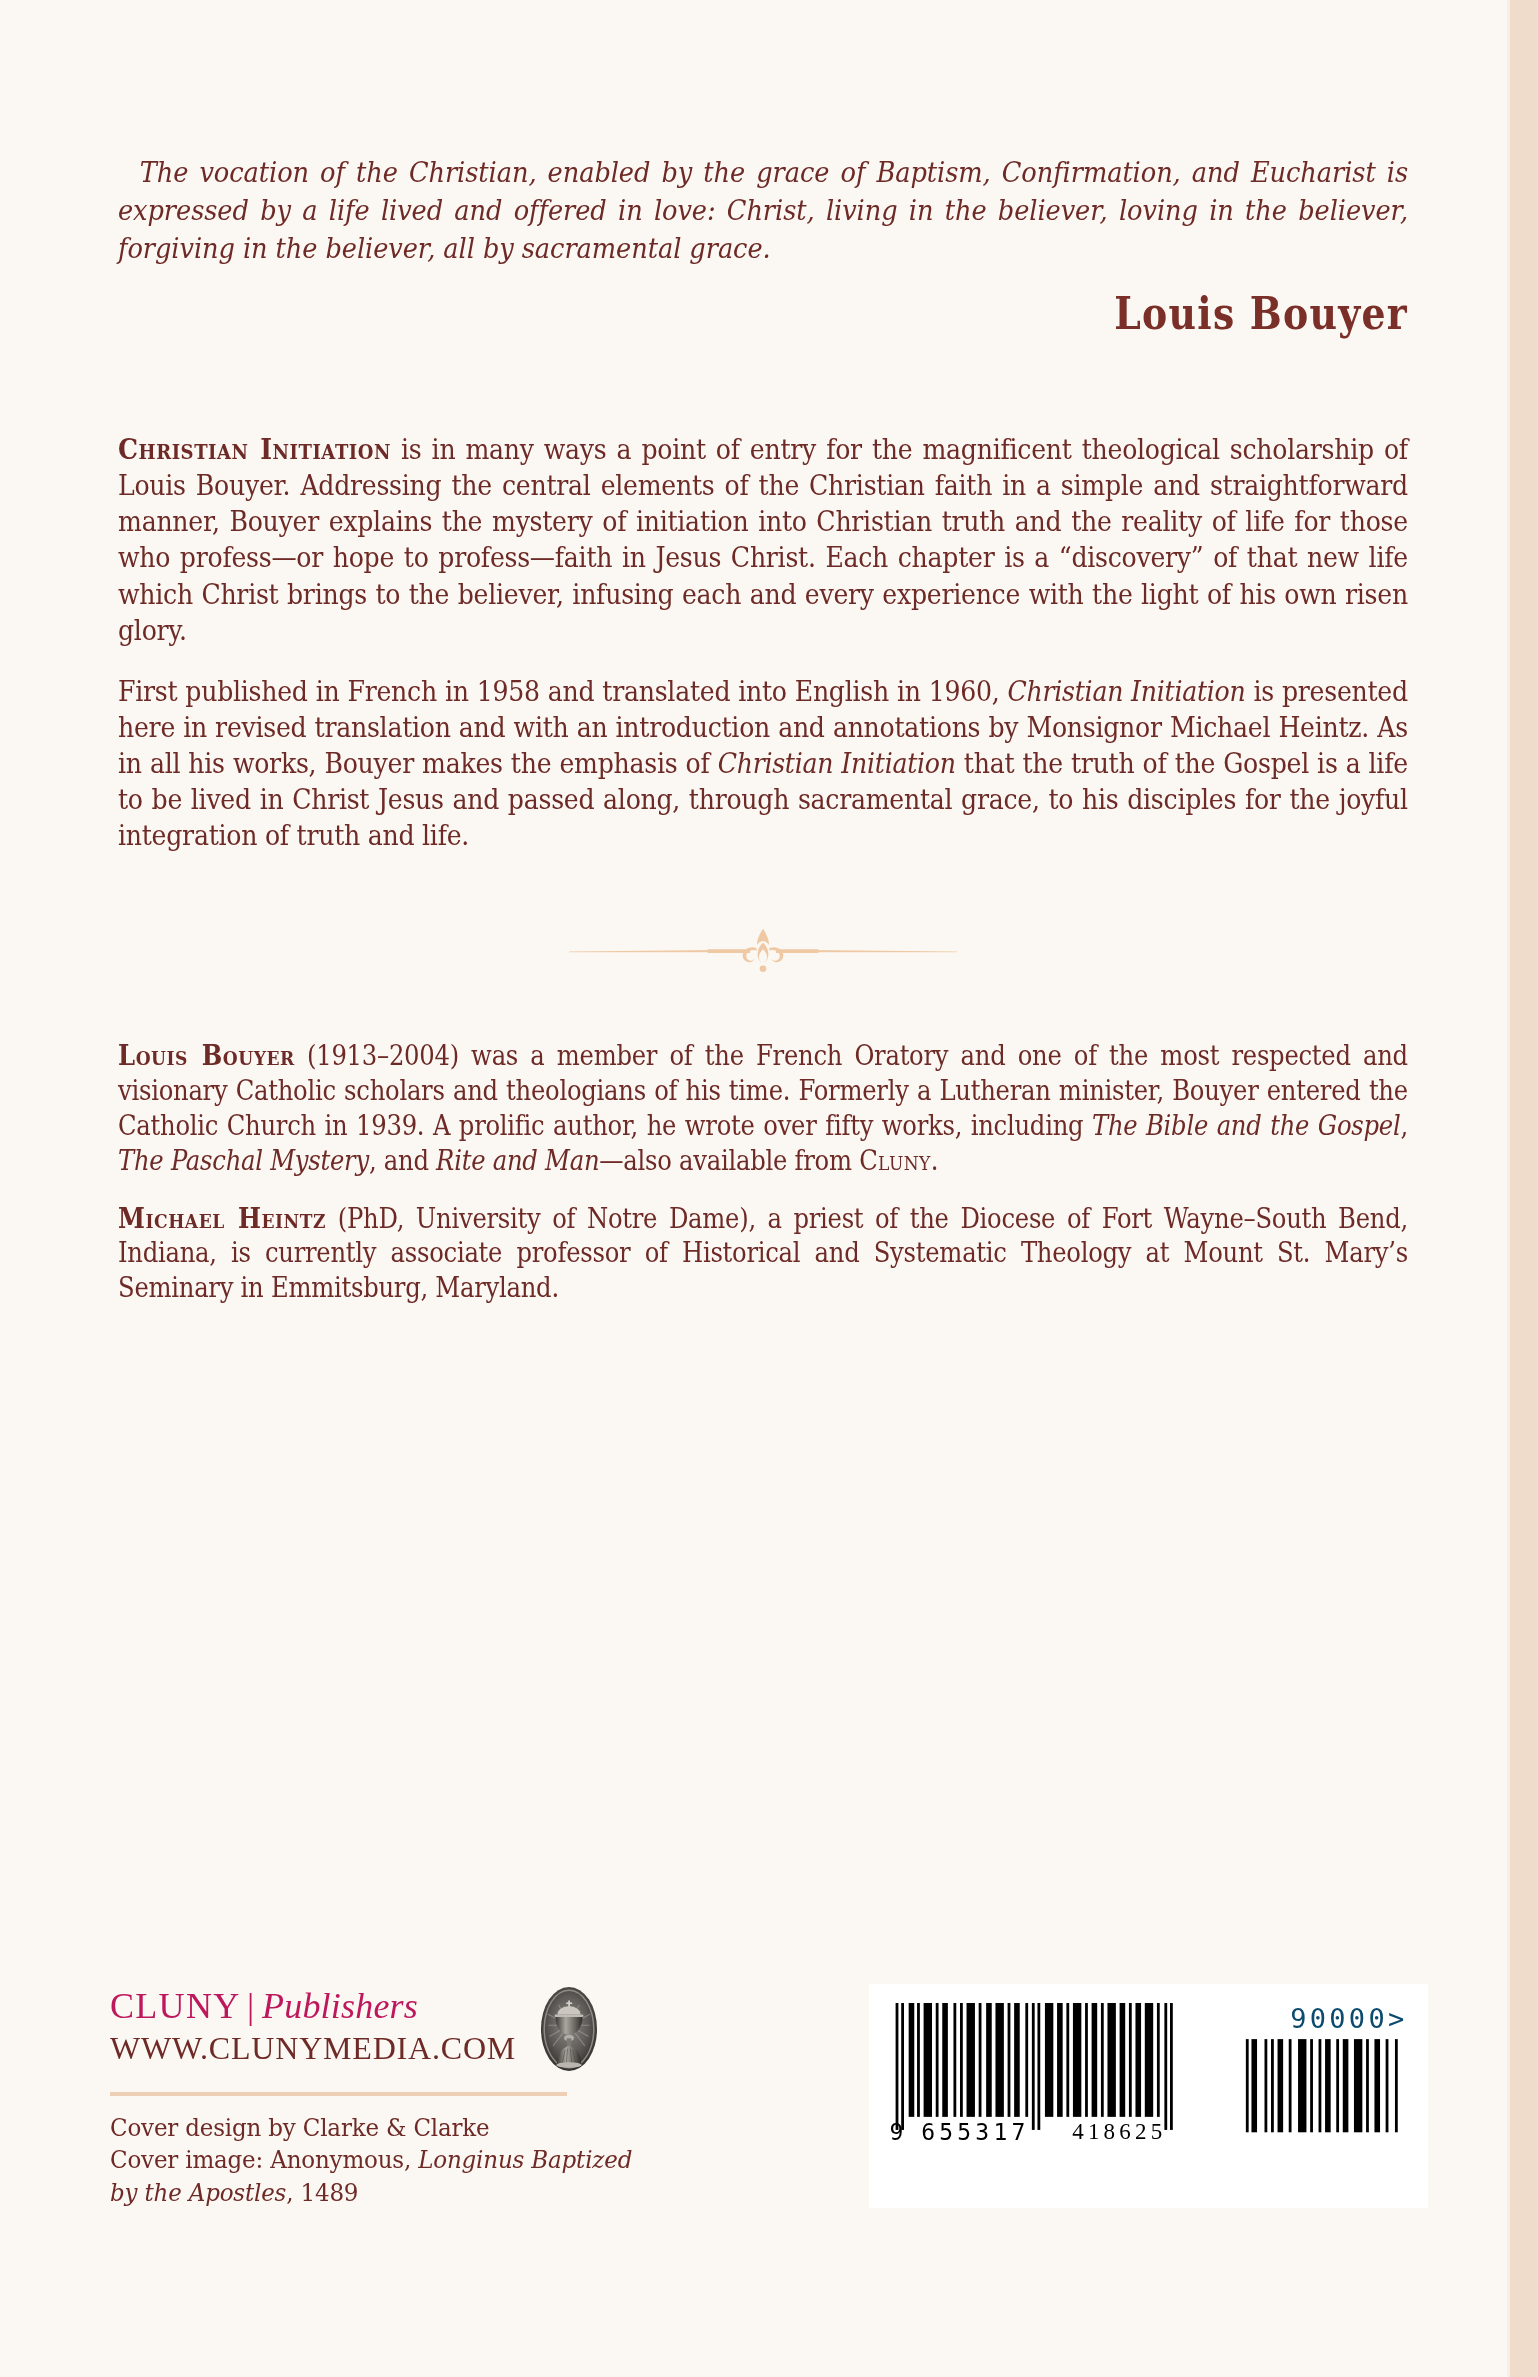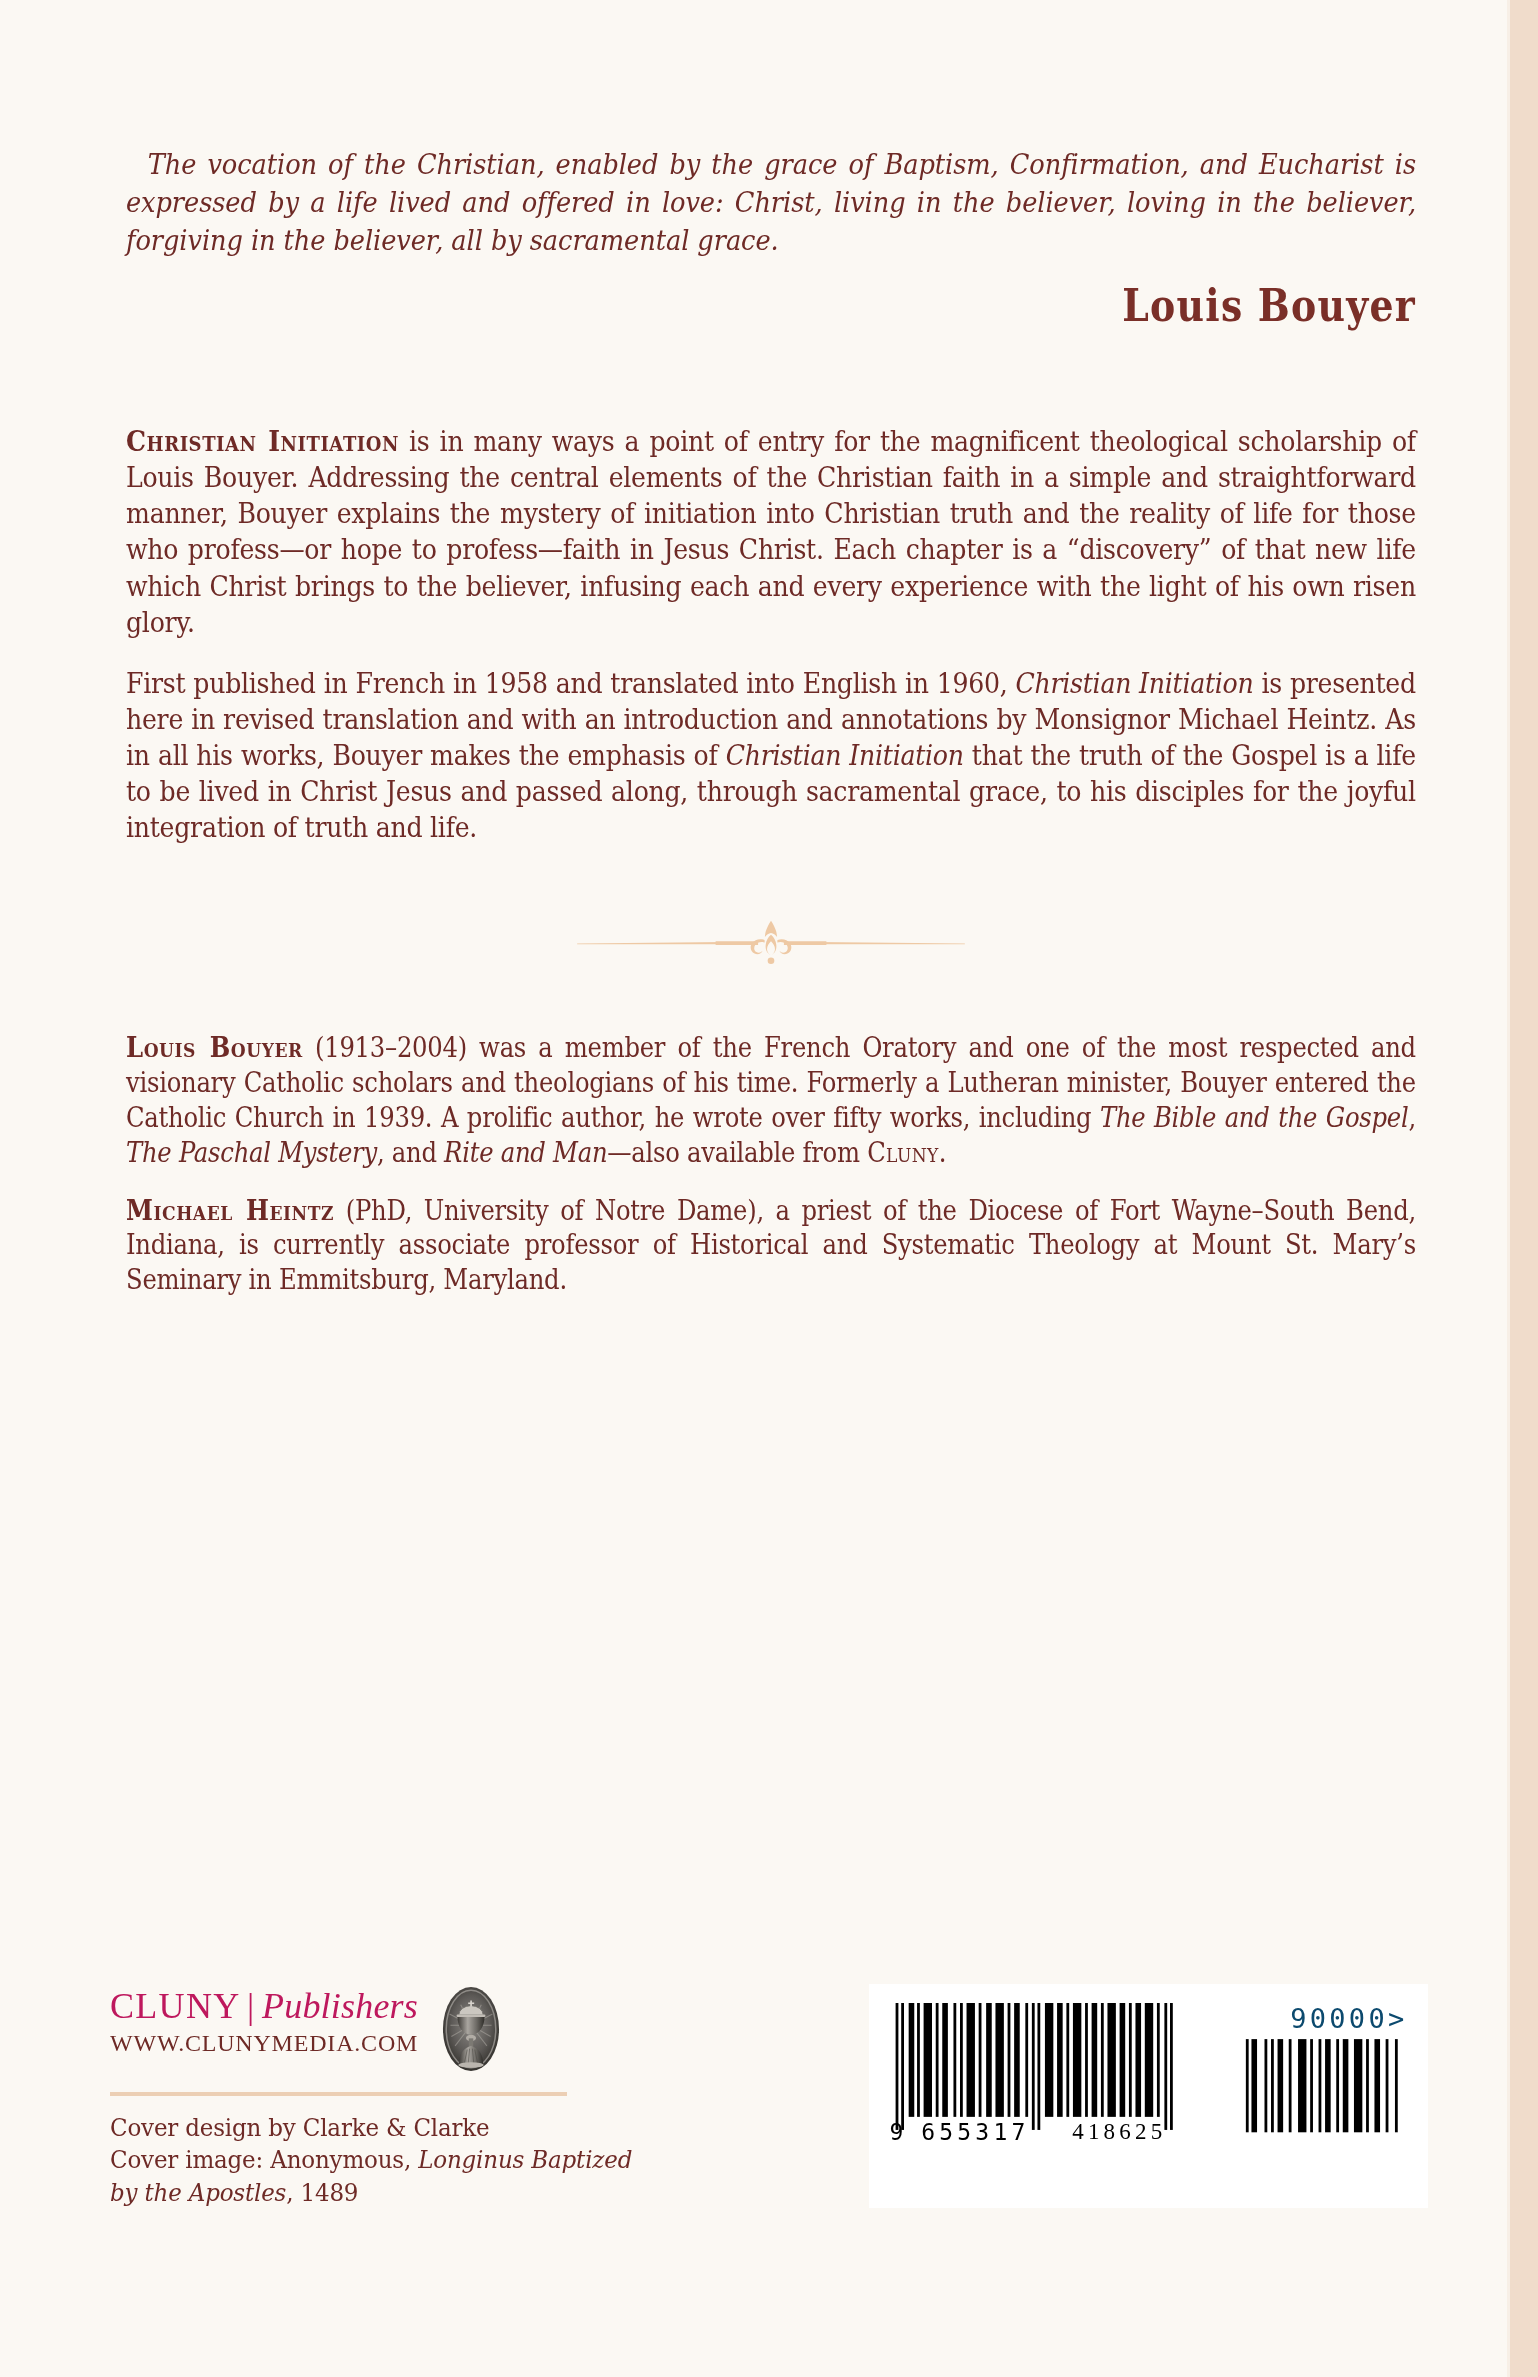--- a/index.html
+++ b/index.html
@@ -31,26 +31,26 @@
     top: 0;
     right: 28px;
     width: 2.8px;
     height: 2377px;
     background: #f7efe6;
   }
 
   
   #page {
     position: absolute;
-    left: 16px;
+    left: 8px;
     top: 0;
     width: 1510px;
     height: 2377px;
     box-sizing: border-box;
-    padding: 8px 110px;
+    padding: 16px 110px;
   }
 
   
   #epigraph-block {
     padding-top: 138px;
   }
   #epigraph-text {
     font-family: "DejaVu Serif", serif;
     font-style: italic;
     font-size: 28.4px;
@@ -173,21 +173,21 @@
     font-weight: normal;
     padding: 0 6.5px;
   }
   #publisher-wordmark .pub-italic {
     font-style: italic;
     letter-spacing: 0.2px;
   }
   #publisher-url {
     margin-top: 3.7px;
     font-family: "Liberation Serif", serif;
-    font-size: 24px;
+    font-size: 32px;
     letter-spacing: 0.8px;
     color: #6e2a26;
     white-space: nowrap;
   }
   #chalice-medallion {
     margin-top: 1.9px;
     flex: 0 0 auto;
   }
   #publisher-rule {
     margin-top: 16px;

